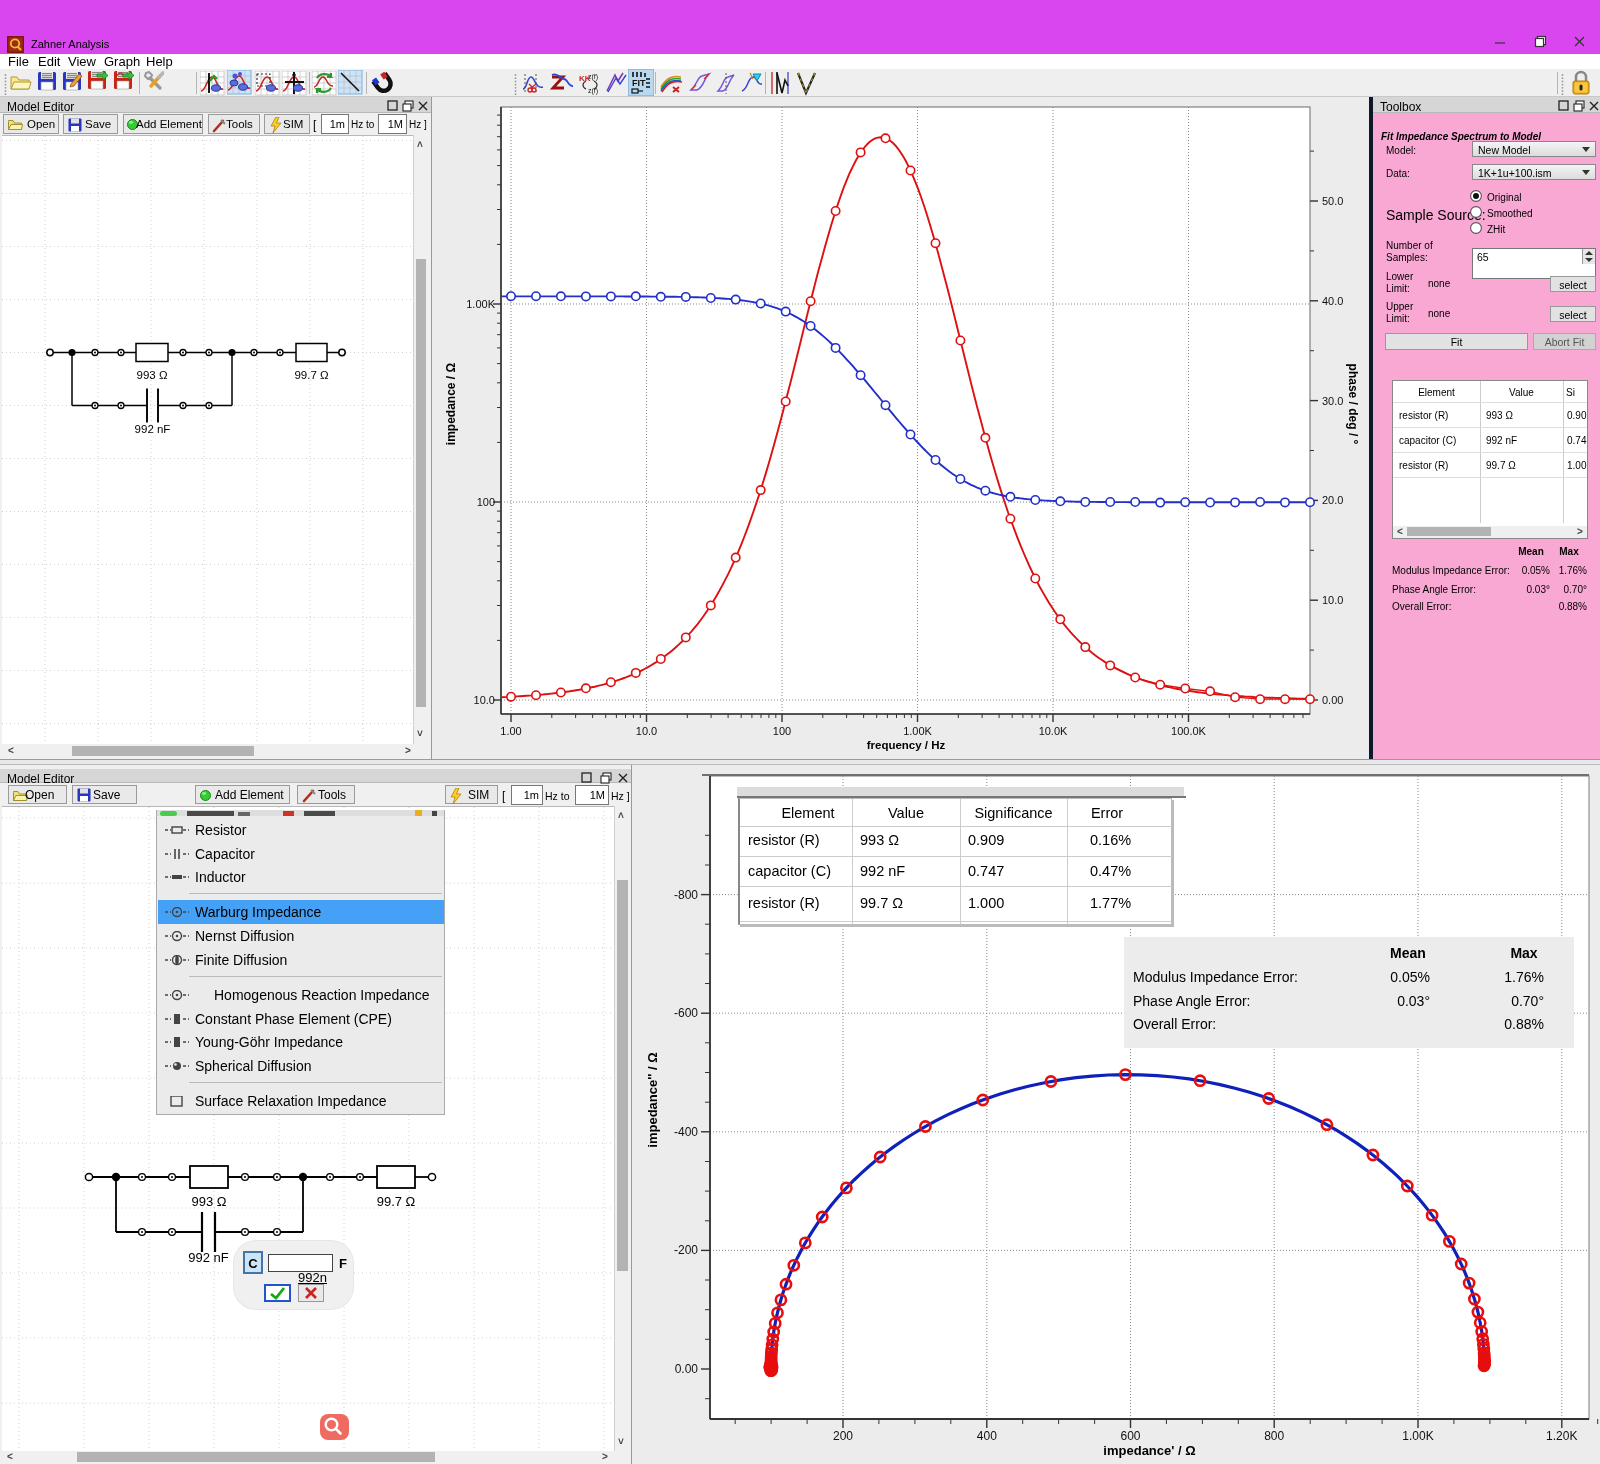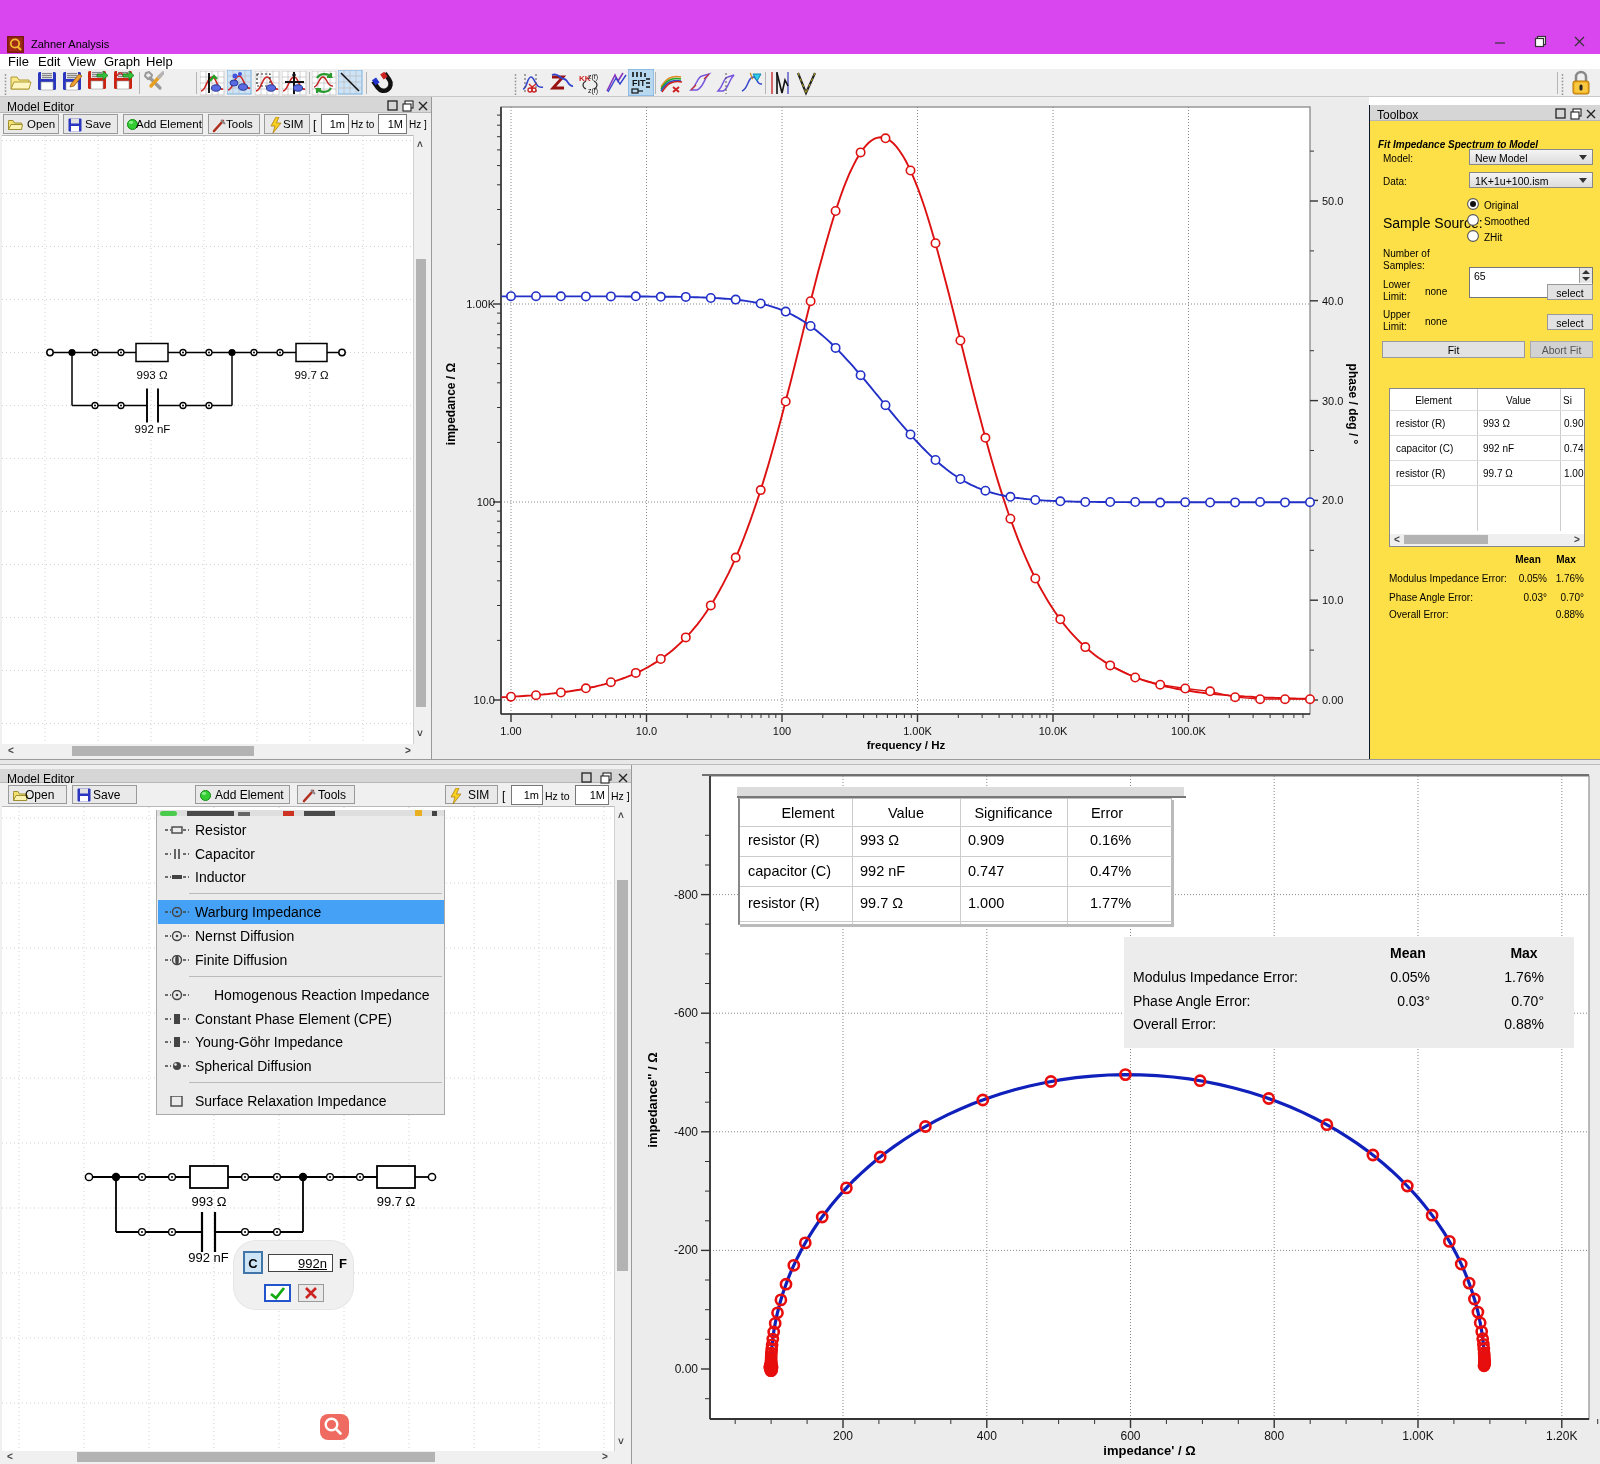--- a/index.html
+++ b/index.html
@@ -600,21 +600,21 @@
 <circle cx="803.1" cy="405.4" r="4.2" fill="#fff" stroke="#2230c8" stroke-width="1.6"></circle>
 <circle cx="828.1" cy="602.2" r="4.2" fill="#fff" stroke="#dd1111" stroke-width="1.6"></circle>
 <circle cx="828.1" cy="405.0" r="4.2" fill="#fff" stroke="#2230c8" stroke-width="1.6"></circle>
 <circle cx="853.0" cy="602.2" r="4.2" fill="#fff" stroke="#dd1111" stroke-width="1.6"></circle>
 <circle cx="853.0" cy="405.4" r="4.2" fill="#fff" stroke="#2230c8" stroke-width="1.6"></circle>
 <circle cx="878.0" cy="602.2" r="4.2" fill="#fff" stroke="#dd1111" stroke-width="1.6"></circle>
 <circle cx="878.0" cy="405.2" r="4.2" fill="#fff" stroke="#2230c8" stroke-width="1.6"></circle>
       </svg>
 </div>
 
-<div class="abs" style="left:1369px;top:97px;width:231px;height:662px;background:#fde047;border-left:1px solid #0f172a;margin-top:8px;">
+<div class="abs" style="left:1369px;top:97px;width:231px;height:662px;background:#f9a8d4;border-left:4px solid #0f172a;">
   <div class="abs ptitle" style="left:0;top:0;width:231px;height:16px;">
         <span class="t">Toolbox</span>
     <svg class="wbtn" style="left:185px;" width="12" height="12">
           <rect x="1" y="1" width="9" height="9" fill="none" stroke="#222" stroke-width="1.3"></rect>
         </svg>
     <svg class="wbtn" style="left:200px;" width="12" height="12">
           <rect x="3" y="1" width="8" height="7" fill="#fff" stroke="#222" stroke-width="1.1"></rect>
           <rect x="1" y="4" width="8" height="7" fill="#fff" stroke="#222" stroke-width="1.1"></rect>
         </svg>
     <svg class="wbtn" style="left:215px;" width="12" height="12">
@@ -645,21 +645,21 @@
 <svg class="abs" style="left:97px;top:109px;" width="13" height="13">
         <circle cx="6" cy="6" r="5.4" fill="#fff" stroke="#555" stroke-width="1.1"></circle>
       </svg>
 <div class="abs" style="left:114px;top:111px;font-size:10px;">Smoothed</div>
 <svg class="abs" style="left:97px;top:125px;" width="13" height="13">
         <circle cx="6" cy="6" r="5.4" fill="#fff" stroke="#555" stroke-width="1.1"></circle>
       </svg>
 <div class="abs" style="left:114px;top:127px;font-size:10px;">ZHit</div>
 <div class="abs" style="left:13px;top:143px;font-size:10px;">Number of</div>
 <div class="abs" style="left:13px;top:155px;font-size:10px;">Samples:</div>
-<div class="abs" style="left:99px;top:162px;width:124px;height:31px;background:#fff;border:1px solid #777;">
+<div class="abs" style="left:99px;top:151px;width:124px;height:31px;background:#fff;border:1px solid #777;">
         <span style="position:absolute;left:4px;top:2px;font-size:10.5px;">65</span>
         <span style="position:absolute;right:0;top:0;width:13px;height:15px;background:#e6e6e6;border-left:1px solid #999;">
           <svg style="position:absolute;left:2px;top:2px" width="9" height="5">
             <path d="M0 4 L8 4 L4 0 Z" fill="#333"></path>
           </svg>
           <svg style="position:absolute;left:2px;top:9px" width="9" height="5">
             <path d="M0 0 L8 0 L4 4 Z" fill="#333"></path>
           </svg>
         </span>
       </div>
@@ -824,21 +824,21 @@
 <circle cx="243" cy="425" r="3.4" fill="#fff" stroke="#000" stroke-width="1.3"></circle>
           <circle cx="243" cy="425" r="1" fill="#000"></circle>
 <circle cx="275" cy="425" r="3.4" fill="#fff" stroke="#000" stroke-width="1.3"></circle>
           <circle cx="275" cy="425" r="1" fill="#000"></circle>
 <text x="207.0" y="399" font-size="13" text-anchor="middle" font-family="Liberation Sans">993 Ω</text>
 <text x="394.0" y="399" font-size="13" text-anchor="middle" font-family="Liberation Sans">99.7 Ω</text>
 <text x="206.5" y="455" font-size="13" text-anchor="middle" font-family="Liberation Sans">992 nF</text>
         </svg>
     <div class="abs" style="left:232px;top:434px;width:119px;height:68px;background:#f0f0f0;border-radius:22px;box-shadow:0 0 0 1px #e6e6e6;"></div>
 <div class="abs" style="left:241px;top:444px;width:20px;height:23px;background:#cde4f6;border:2px solid #4276a8;font-weight:bold;font-size:13px;text-align:center;"><span style="position:relative;top:3px">C</span></div>
-<div class="abs" style="left:266px;top:447px;width:65px;height:18px;background:#fff;border:1px solid #444;font-size:13px;text-align:right;padding:1px 5px 0 0;text-decoration:underline;">992n</div>
+<div class="abs" style="left:266px;top:447px;width:65px;height:18px;background:#fff;border:1px solid #444;font-size:13px;text-align:right;padding:15px 5px 0 0;text-decoration:underline;">992n</div>
 <div class="abs" style="left:337px;top:449px;font-weight:bold;font-size:13px;">F</div>
 <div class="abs" style="left:262px;top:477px;width:27px;height:18px;background:#fff;border:2px solid #2255cc;">
           <svg style="position:absolute;left:3px;top:1px" width="18" height="13">
             <path d="M2 7 L7 11 L15 1" fill="none" stroke="#11aa11" stroke-width="2.8"></path>
           </svg>
         </div>
 <div class="abs" style="left:296px;top:477px;width:26px;height:18px;background:#e9e9e9;border:1px solid #999;">
           <svg style="position:absolute;left:5px;top:2px" width="15" height="13">
             <path d="M2 1 L12 11 M12 1 L2 11" stroke="#cc2222" stroke-width="2.6"></path>
           </svg>

